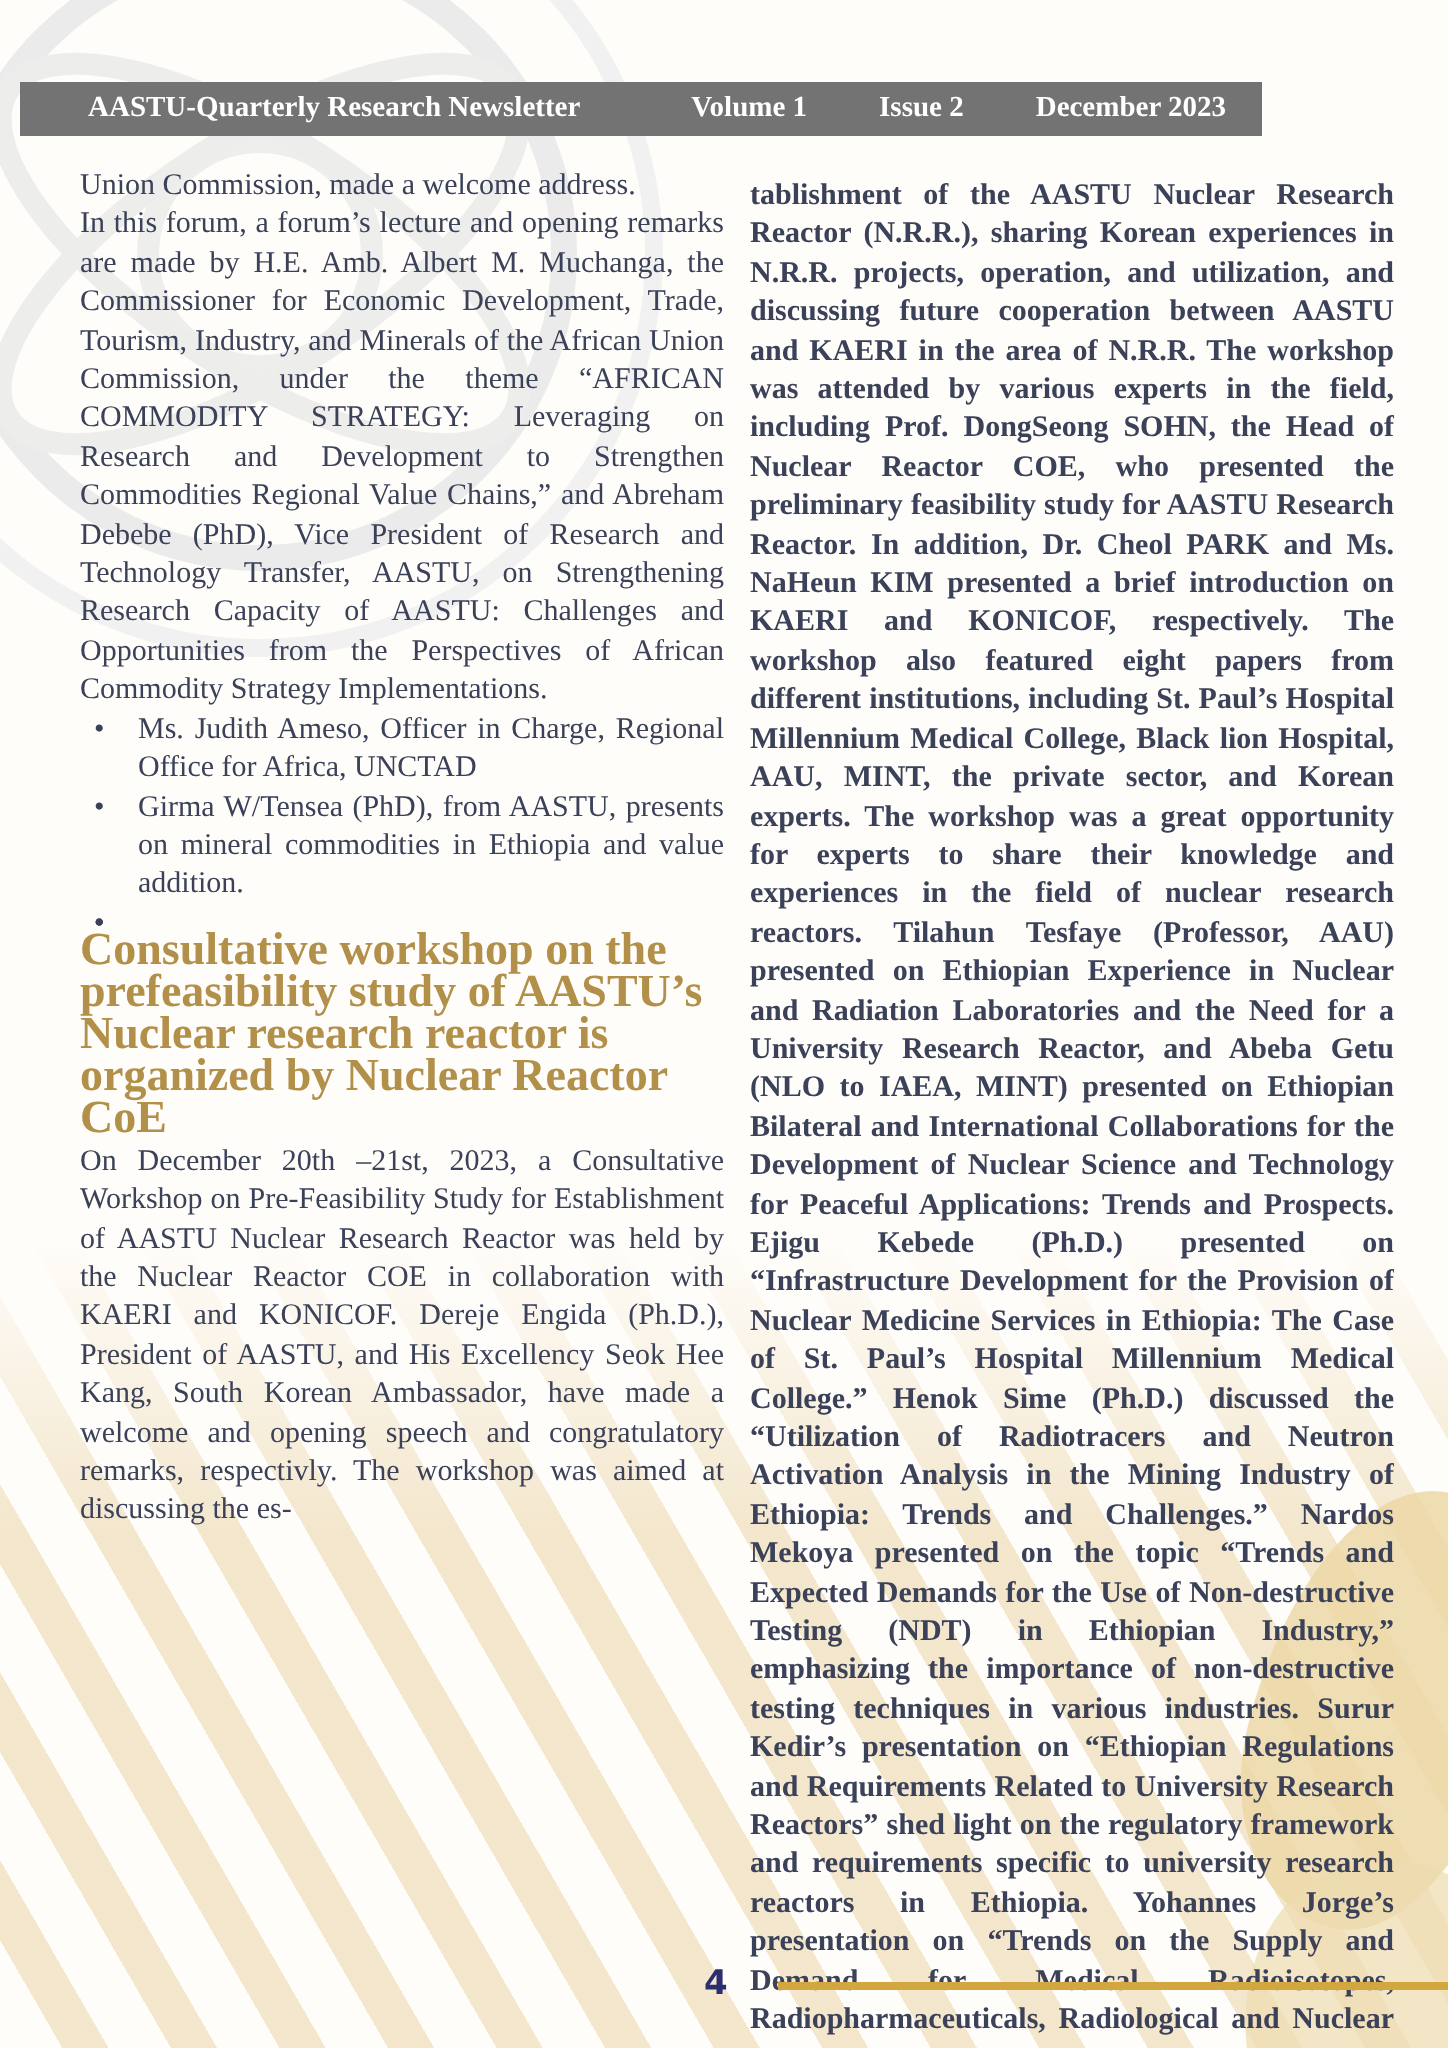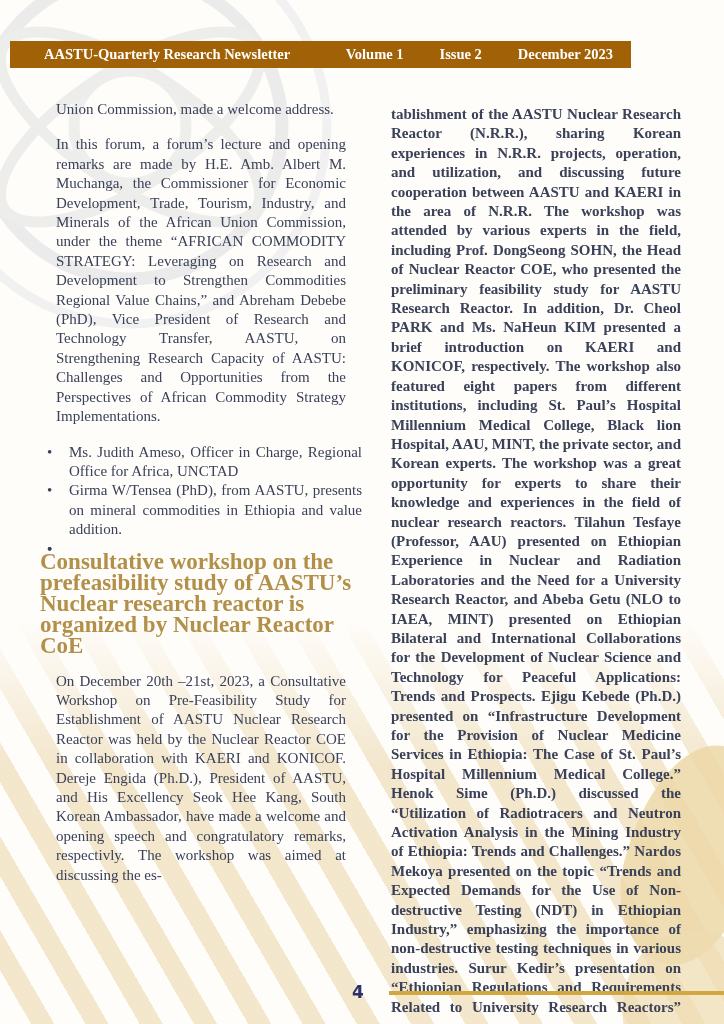--- a/index.html
+++ b/index.html
@@ -26,31 +26,31 @@
     border-radius:55% 45% 50% 50% / 62% 38% 60% 40%;
   }
   .wm-leaf2{
     position:absolute;right:-48px;top:930px;width:150px;height:170px;z-index:0;
     background:#eedcb0;opacity:.7;transform:rotate(-18deg);
     border-radius:50% 50% 45% 55% / 55% 45% 55% 45%;
   }
   
   .header-bar{
     position:absolute;left:10px;top:41px;width:621px;height:27px;z-index:2;
-    background:#a16207;color:#ffffff;
+    background:#737373;color:#ffffff;
     display:flex;align-items:center;box-sizing:border-box;
     padding:0 18px 0 34px;font-weight:bold;font-size:14.5px;white-space:nowrap;
   }
   .header-meta{margin-left:auto;display:flex;gap:36px;text-align:center;}
   
   .col{position:absolute;z-index:2;width:322px;overflow:hidden;}
   .col-left{left:40px;top:84px;height:926px;}
   .col-right{left:375px;top:89px;height:931px;font-weight:bold;}
   .col p{
-    margin:16px;text-align:justify;color:#3a4158;
+    margin:0;text-align:justify;color:#3a4158;
     font-size:15px;line-height:19.4px;hyphens:auto;
   }
   ul.bullets{margin:0;padding:0;list-style:none;}
   ul.bullets li{
     position:relative;padding-left:29px;margin:0;text-align:justify;color:#3a4158;
     font-size:15px;line-height:19.4px;hyphens:auto;
   }
   ul.bullets .dot{position:absolute;left:7px;top:0;}
   .section-heading{
     margin:11px 0 3px 0;color:#b2904a;font-weight:bold;

